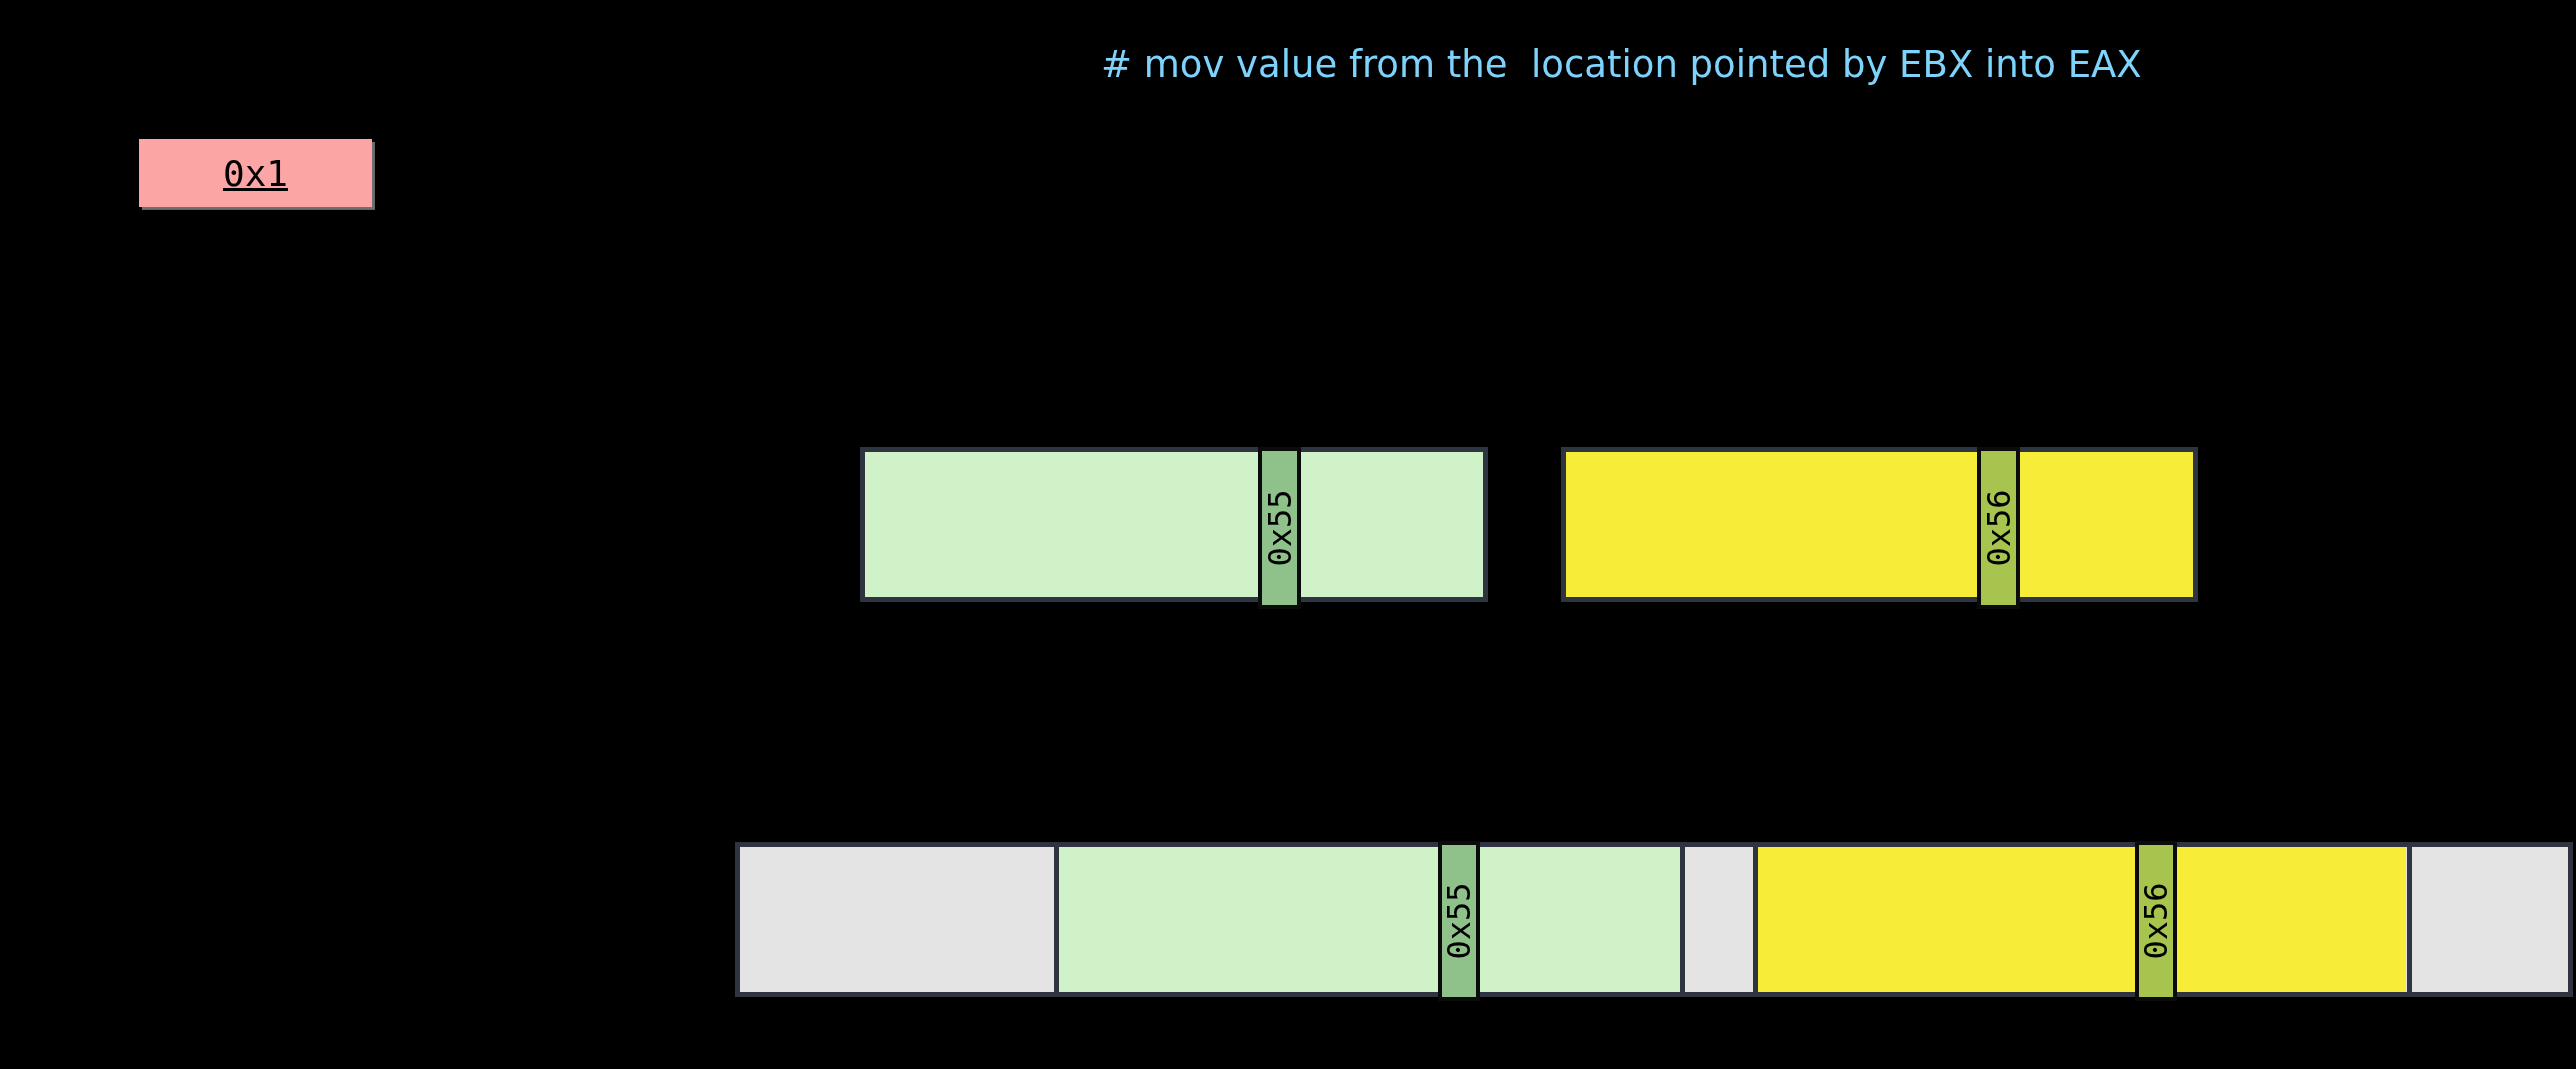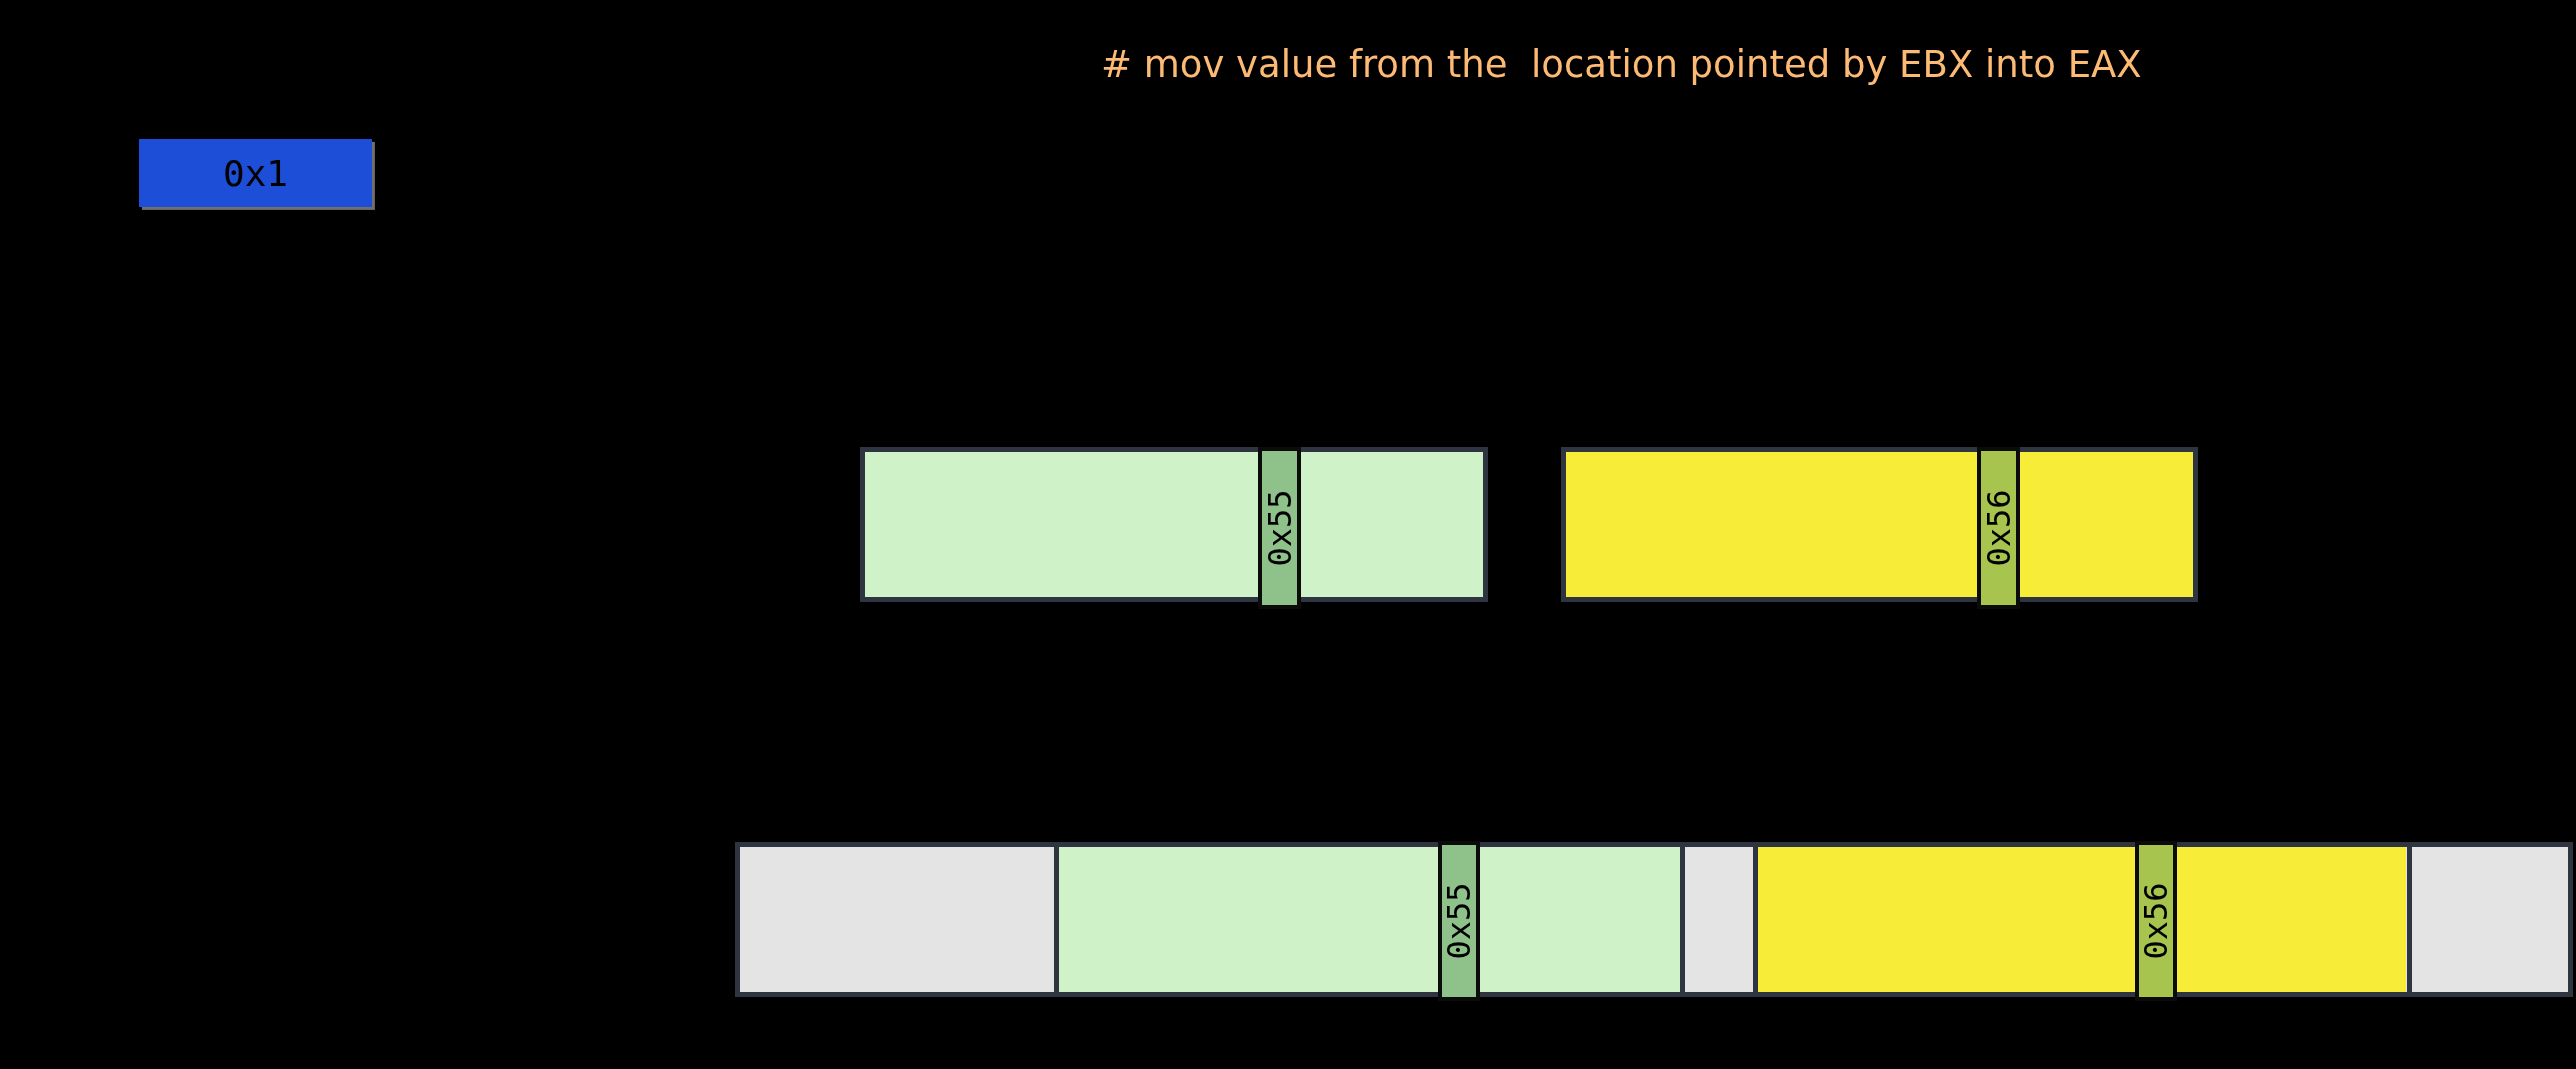--- a/index.html
+++ b/index.html
@@ -16,37 +16,38 @@
     font-family: "DejaVu Sans", sans-serif;
   }
 
   
   .comment {
     position: absolute;
     left: 1101px;
     top: 42px;
     font-size: 37px;
     line-height: 1.25;
-    color: #fdba74;
+    color: #7dd3fc;
     white-space: pre;
     font-family: "DejaVu Sans", sans-serif;
   }
 
   
   .value-box {
     position: absolute;
     left: 139px;
     top: 139px;
     width: 233px;
     height: 68px;
-    background: #1d4ed8;
+    background: #fca5a5;
     box-shadow: 2.9px 2.9px 0 #6f6f6f;
     display: flex;
     align-items: center;
     justify-content: center;
+    text-decoration: underline;
   }
   .value-box span {
     font-family: "DejaVu Sans Mono", monospace;
     font-size: 36px;
     color: #000000;
   }
 
   
   .bar {
     position: absolute;

